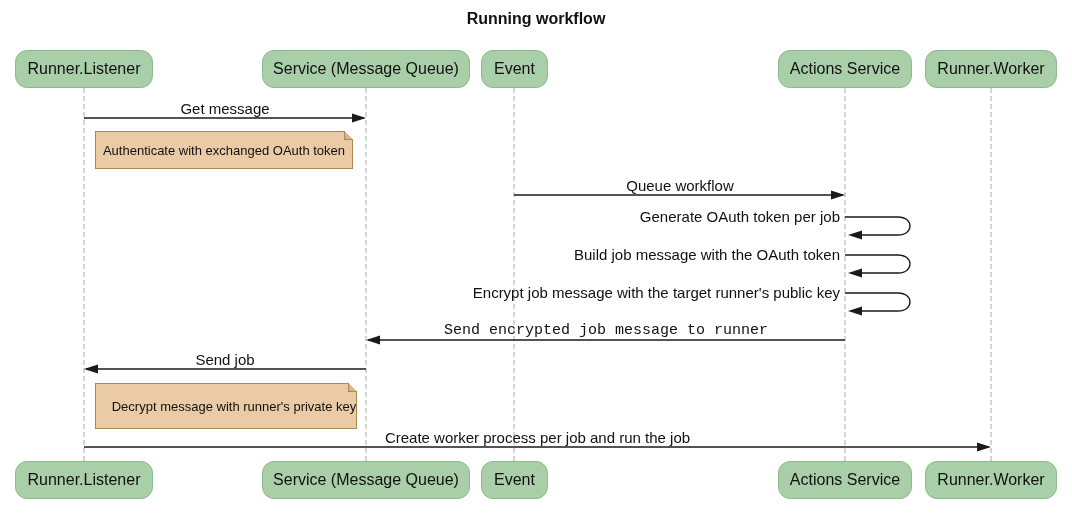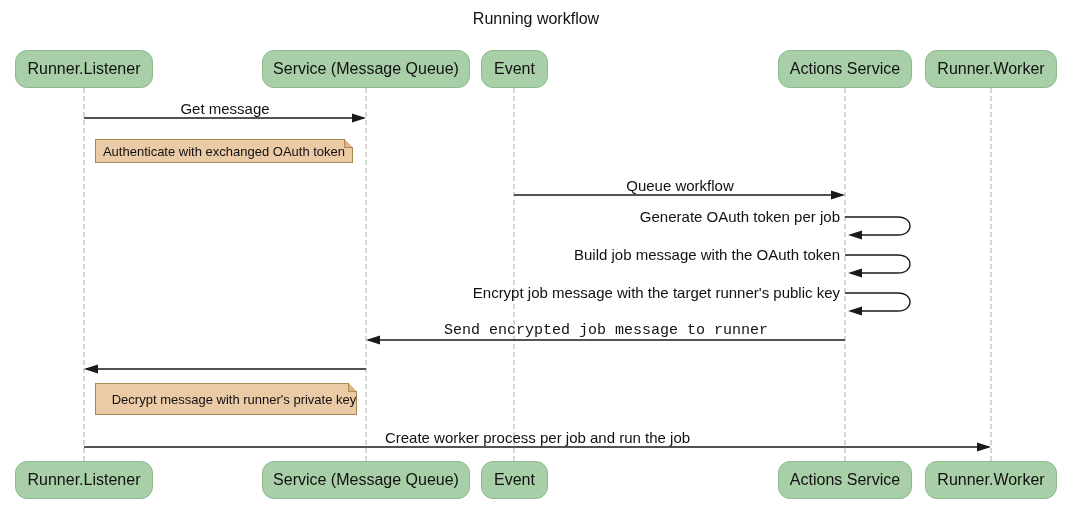--- a/index.html
+++ b/index.html
@@ -11,21 +11,21 @@
     font-family: "Liberation Sans", sans-serif;
     color: var(--text-color, #111);
     overflow: hidden;
   }
   svg.layer { position: absolute; left: 0; top: 0; width: 1072px; height: 523px; }
   .lifeline { stroke: var(--lifeline-color, #ababab); stroke-width: 1; stroke-dasharray: 5,3; }
   .msg-line { stroke: var(--line-color, #1a1a1a); stroke-width: 1.3; fill: none; }
   .arrow-head { fill: var(--line-color, #1a1a1a); stroke: none; }
   .title {
     position: absolute; left: 0; top: 10px; width: 1072px;
-    text-align: center; font-size: 16px; font-weight: normal;
+    text-align: center; font-size: 16px; font-weight: bold;
   }
   .actor {
     position: absolute; height: 38px;
     background: var(--actor-fill, #a7cfa7);
     border: 1px solid var(--actor-border, #8cba8c);
     border-radius: 12px;
     display: flex; align-items: center; justify-content: center;
     font-size: 16px; box-sizing: border-box;
   }
   .msg {
@@ -93,27 +93,28 @@
   <div class="actor" style="left:481px; top:50px; width:67px;">Event</div>
   <div class="actor" style="left:778px; top:50px; width:134px;">Actions Service</div>
   <div class="actor" style="left:925px; top:50px; width:132px;">Runner.Worker</div>
 
   <div class="msg" style="left:84px;  width:282px; top:101px;">Get message</div>
   <div class="msg" style="left:514px; width:332px; top:178px;">Queue workflow</div>
   <div class="msg loop-label" style="right:232px; top:209px;">Generate OAuth token per job</div>
   <div class="msg loop-label" style="right:232px; top:247px;">Build job message with the OAuth token</div>
   <div class="msg loop-label" style="right:232px; top:285px;">Encrypt job message with the target runner's public key</div>
   <div class="msg" style="left:366px; width:480px; top:323px;font-family:Liberation Mono, monospace;">Send encrypted job message to runner</div>
+  <div class="msg" style="left:84px;  width:282px; top:352px;">Send job</div>
   <div class="msg" style="left:84px;  width:907px; top:430px;">Create worker process per job and run the job</div>
 
-  <div class="note" style="left:95px; top:131px; width:258px; height:24px;margin-top:8px;">
+  <div class="note" style="left:95px; top:131px; width:258px; height:38px;">
     <span>Authenticate with exchanged OAuth token</span>
     <span class="note-fold"></span>
   </div>
-  <div class="note" style="left:95px; top:383px; width:262px; height:32px;padding-left:16px;">
+  <div class="note" style="left:95px; top:383px; width:262px; height:46px;padding-left:16px;">
     <span>Decrypt message with runner's private key</span>
     <span class="note-fold"></span>
   </div>
 
   <div class="actor" style="left:15px;  top:461px; width:138px;">Runner.Listener</div>
   <div class="actor" style="left:262px; top:461px; width:208px;">Service (Message Queue)</div>
   <div class="actor" style="left:481px; top:461px; width:67px;">Event</div>
   <div class="actor" style="left:778px; top:461px; width:134px;">Actions Service</div>
   <div class="actor" style="left:925px; top:461px; width:132px;">Runner.Worker</div>
 

